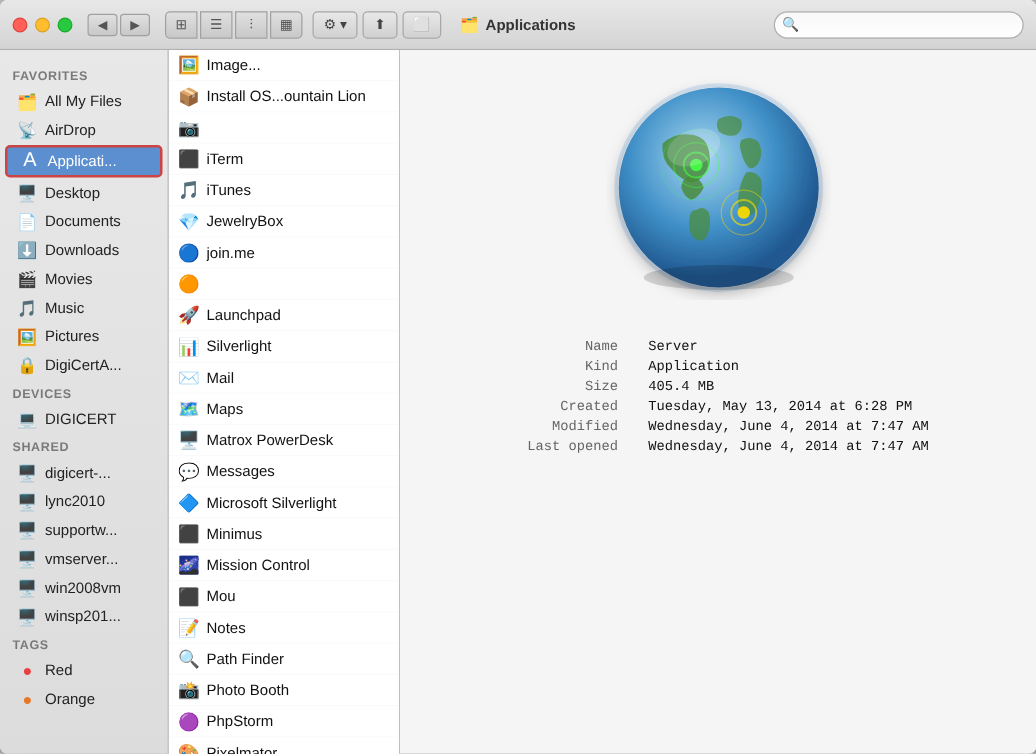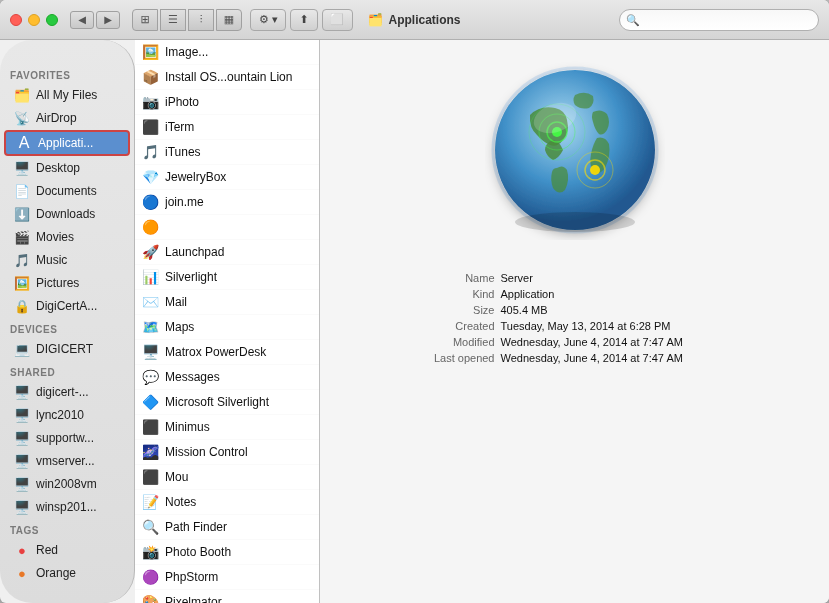--- a/index.html
+++ b/index.html
@@ -152,22 +152,21 @@
       overflow: hidden;
     }
 
     
     .sidebar {
       width: 135px;
       background: linear-gradient(to bottom, #e8e8e8, #dcdcdc);
       border-right: 1px solid #b8b8b8;
       overflow-y: auto;
       flex-shrink: 0;
-      padding-top: 24px;
-      border-radius: 32px;
+      padding-top: 10px;
     }
 
     .sidebar-section-label {
       font-size: 10px;
       font-weight: 700;
       color: #7a7a7a;
       text-transform: uppercase;
       padding: 6px 10px 2px 10px;
       letter-spacing: 0.5px;
     }
@@ -251,22 +250,23 @@
       flex-shrink: 0;
     }
 
     .info-table {
       width: 100%;
       max-width: 340px;
     }
 
     .info-row {
       display: flex;
-      gap: 6px;
+      gap: 24px;
       padding: 2px 0;
+      font-family: Liberation Mono, monospace;
     }
     .info-label {
       text-align: right;
       color: #666;
       font-size: 11px;
       min-width: 90px;
       flex-shrink: 0;
     }
     .info-value {
       color: #111;
@@ -418,21 +418,20 @@
     <div class="file-item">
           <span class="file-icon">🖼️</span>
           <span class="file-item-name">Image...</span>
         </div>
         <div class="file-item">
           <span class="file-icon">📦</span>
           <span class="file-item-name">Install OS...ountain Lion</span>
         </div>
         <div class="file-item">
           <span class="file-icon">📷</span>
-          <span class="file-item-name">iPhoto</span>
         </div>
         <div class="file-item">
           <span class="file-icon">⬛</span>
           <span class="file-item-name">iTerm</span>
         </div>
         <div class="file-item">
           <span class="file-icon">🎵</span>
           <span class="file-item-name">iTunes</span>
         </div>
         <div class="file-item">

